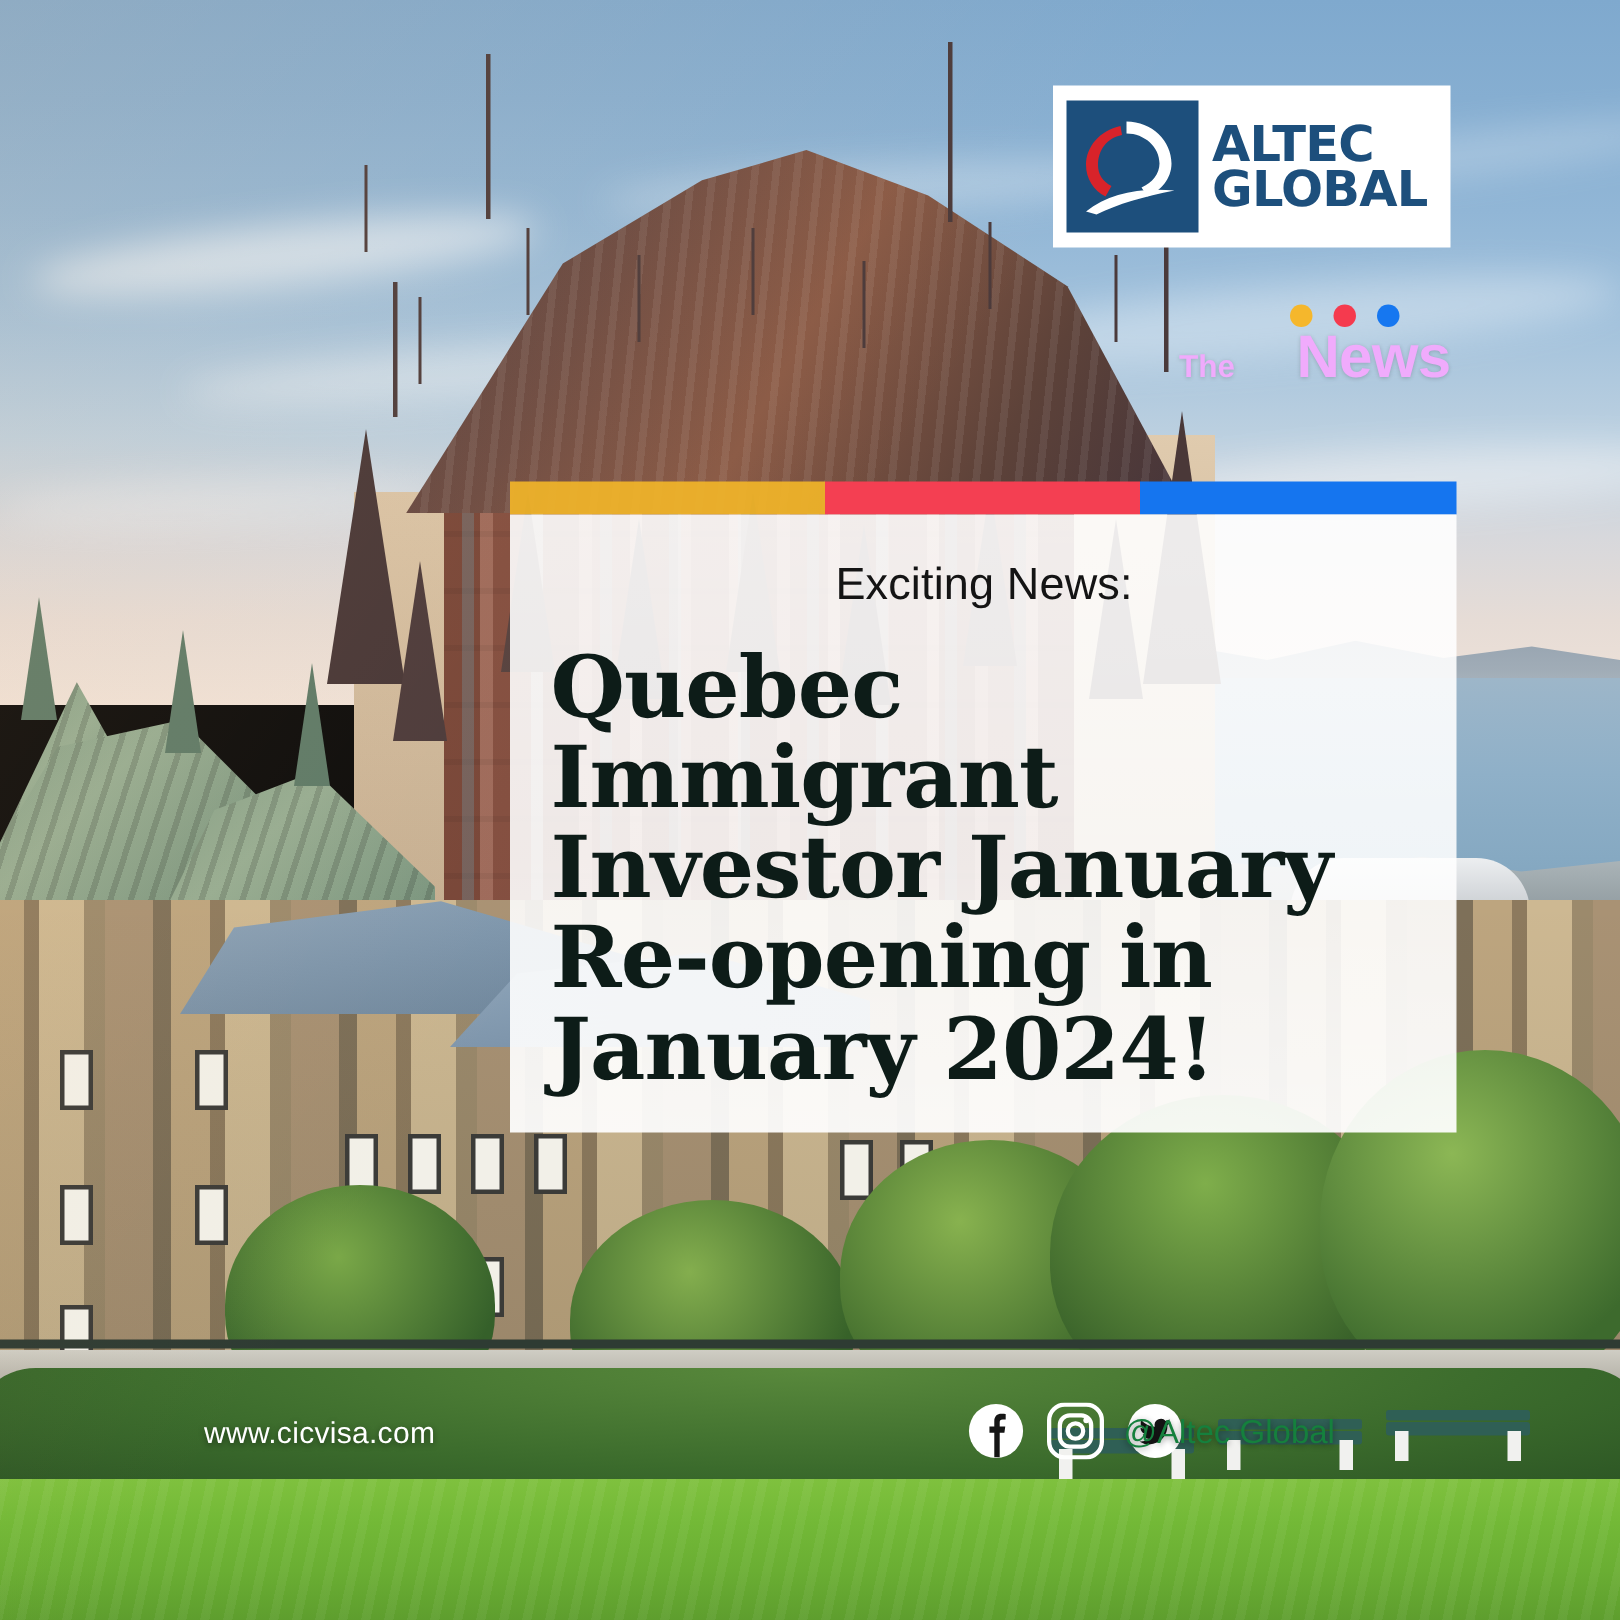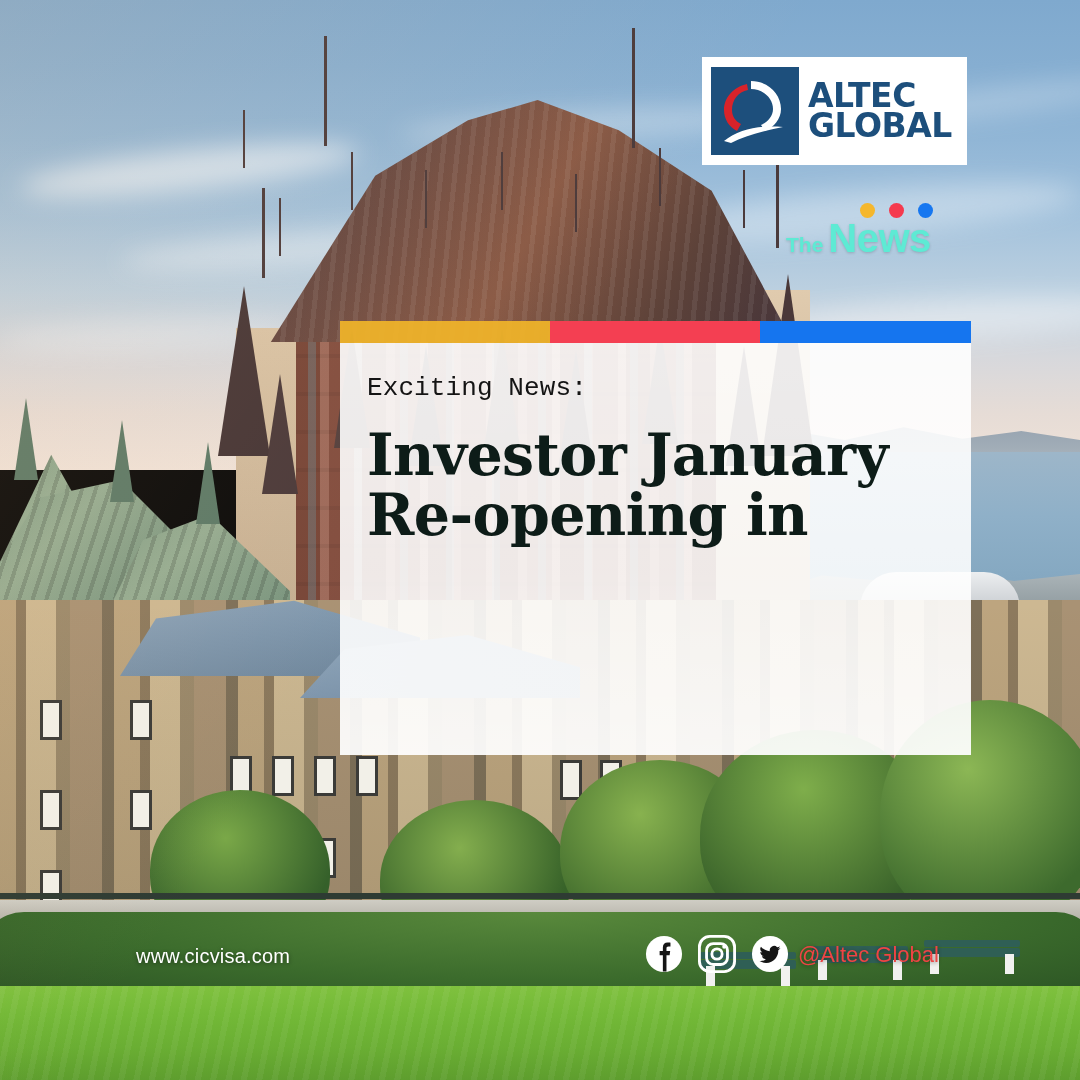--- a/index.html
+++ b/index.html
@@ -231,41 +231,41 @@
     font-size: 13.5px; color: #d8232a; margin-top: 5px; letter-spacing: -0.2px;
   }
 
   
   .news-block { position:absolute; left: 786px; top: 203px; width: 150px; height: 56px; }
   .news-dots { position:absolute; left: 74px; top: 0px; display:flex; gap: 14px; }
   .dot { width: 15px; height: 15px; border-radius:50%; }
   .news-text {
     position:absolute; left:0; top: 13px;
     display:flex; align-items: baseline; gap: 5px;
-    color:#5eead4; text-shadow: 0 1px 3px rgba(0,0,0,.18); justify-content: flex-end;
+    color:#f0abfc; text-shadow: 0 1px 3px rgba(0,0,0,.18); justify-content: flex-end;
   }
   .news-the { font-size: 21px; font-weight: 700; font-family:"Liberation Sans", sans-serif; }
-  .news-news { font-size: 40px; font-weight: 700; font-family:"Liberation Sans", sans-serif; letter-spacing:-0.5px; }
+  .news-news { font-size: 40px; font-weight: 700; font-family:"Liberation Sans", sans-serif; letter-spacing:-0.5px;margin-left:36px; }
 
   
   .color-bar { position:absolute; left: 340px; top: 321px; width: 631px; height: 22px; display:flex; }
   .cb-seg { height: 100%; }
   .cb-yellow { width: 210px; background: #f0b429; opacity: .93; }
   .cb-red    { width: 210px; background: #f43f52; }
   .cb-blue   { width: 211px; background: #1575ef; }
 
   
   .panel {
     position:absolute; left: 340px; top: 343px; width: 631px; height: 412px;
     background: linear-gradient(180deg, rgba(255,255,255,0.90) 0%, rgba(255,255,255,0.88) 55%, rgba(255,255,255,0.93) 100%);
     padding: 30px 26px 0 27px;
   }
   .eyebrow {
-    font-family: Liberation Mono, monospace;
-    font-size: 26px; color: #141414; font-weight: 400; letter-spacing: 0.1px;
+    font-family: Liberation Sans, sans-serif;
+    font-size: 30px; color: #141414; font-weight: 400; letter-spacing: 0.1px; text-align: center;
   }
   .headline {
     margin-top: 22px;
     font-family: "DejaVu Serif", serif;
     font-weight: 700;
     font-size: 57px;
     line-height: 1.055;
     color: #0d1c18;
     letter-spacing: -0.6px;
   }
@@ -278,22 +278,22 @@
 
   
   .site-url {
     position:absolute; left: 136px; top: 945px;
     font-family: "Liberation Sans", sans-serif; font-size: 20px; color:#ffffff;
     text-shadow: 0 1px 4px rgba(0,0,0,.45); letter-spacing:.2px;
   }
   .social { position:absolute; left: 645px; top: 935px; display:flex; align-items:center; gap: 15px; }
   .s-icon { width: 38px; height: 38px; display:block; }
   .handle {
-    position:absolute; left: 798px; top: 942px;
-    font-family: "Liberation Sans", sans-serif; font-size: 22px; color: #ef4444;
+    position:absolute; left: 749px; top: 942px;
+    font-family: "Liberation Sans", sans-serif; font-size: 22px; color: #15803d;
     text-shadow: 0 1px 4px rgba(0,0,0,.45);
   }
 </style>
 </head>
 <body>
 
 <div class="poster">
 
   <div class="photo">
     <div class="sky"></div>
@@ -442,22 +442,24 @@
 
   <div class="color-bar">
     <div class="cb-seg cb-yellow"></div>
     <div class="cb-seg cb-red"></div>
     <div class="cb-seg cb-blue"></div>
   </div>
 
   <div class="panel">
     <div class="eyebrow">Exciting News:</div>
     <div class="headline">
+      <span>Quebec Immigrant</span>
       <span>Investor January</span>
       <span>Re-opening in</span>
+      <span>January 2024!</span>
     </div>
   </div>
 
   <div class="site-url">www.cicvisa.com</div>
 
   <div class="social">
     <span>
       <svg class="s-icon" viewBox="0 0 40 40" aria-hidden="true">
         <circle cx="20" cy="20" r="19" fill="#ffffff"></circle>
         <path d="M22.6 21.3h3.3l.6-4.4h-3.9v-2.8c0-1.3.4-2.1 2.2-2.1h2V8.1c-.4-.05-1.6-.17-3-.17-3 0-5 1.8-5 5.1v3.86h-3.4v4.4h3.4V38.5h3.8Z" fill="#151515"></path>

